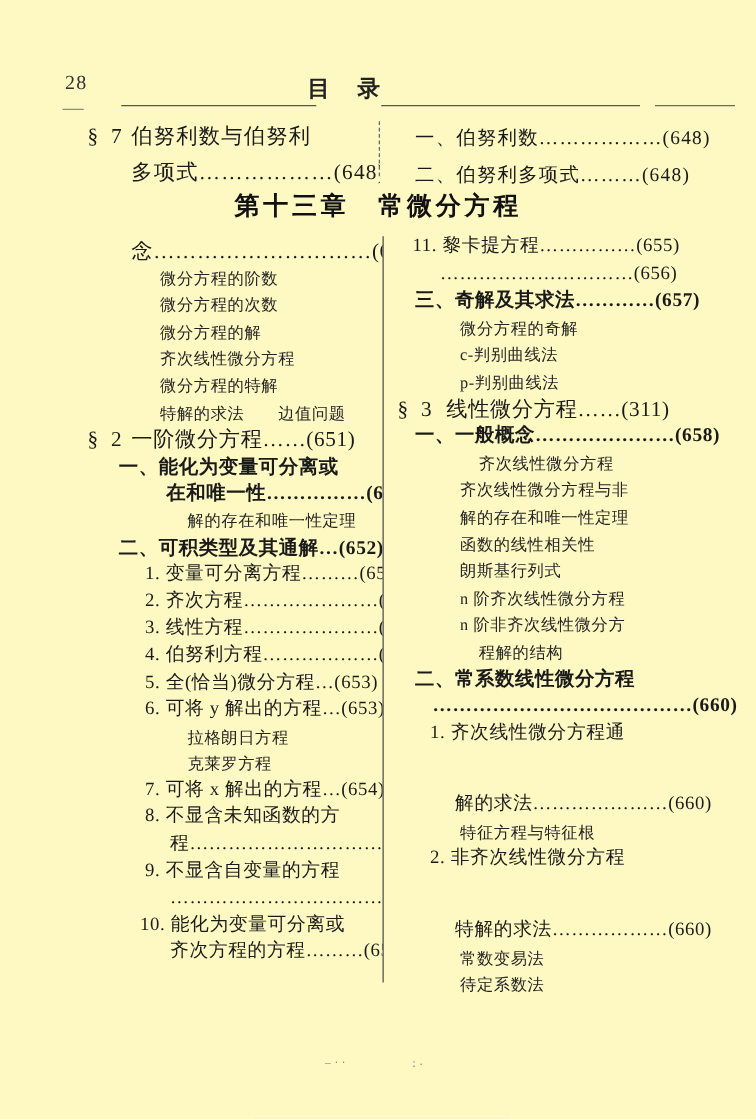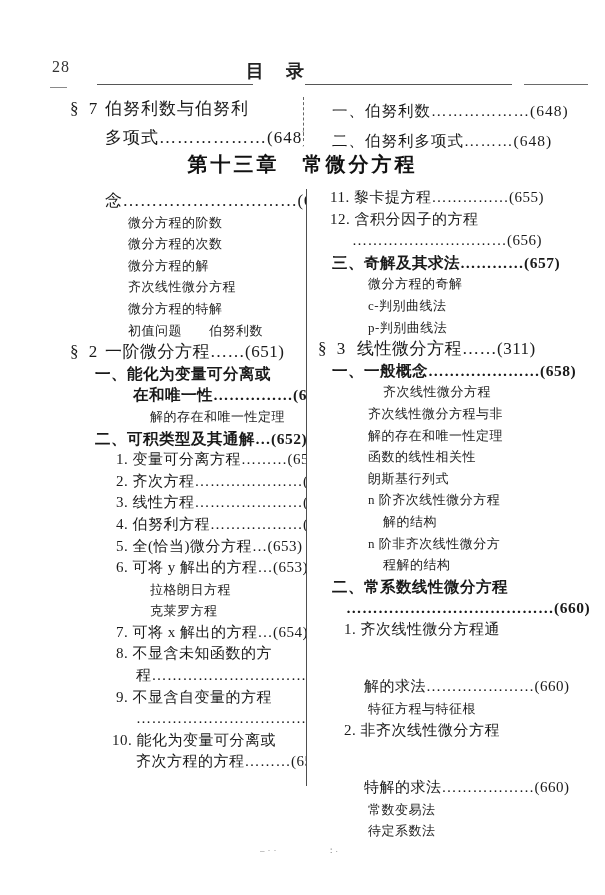--- a/index.html
+++ b/index.html
@@ -1,18 +1,18 @@
 <!DOCTYPE html>
 <html><head>
 <meta charset="utf-8">
 <style>
   html,body{margin:0;padding:0;background:#e8e8e6;}
   .page{
     position:relative;width:605px;height:895px;margin:0 auto;
-    background:#ffffff;color:#1a1a1a;
+    background:#fef9c3;color:#1a1a1a;
     font-family:"Liberation Serif","DejaVu Serif",serif;
     overflow:hidden;
   }
   
   .pagenum{position:absolute;left:52px;top:58px;font-size:16px;letter-spacing:1px;color:#333;}
   .pagenum-dash{position:absolute;left:50px;top:87px;width:17px;border-top:1px solid #8a8a8a;}
   .header-title{position:absolute;left:246px;top:59px;font-size:18px;font-weight:bold;letter-spacing:2px;color:#222;}
   .rule{position:absolute;top:84px;height:0;border-top:1.6px solid #565656;}
   .rule-1{left:97px;width:156px;}
   .rule-2{left:305px;width:207px;}
@@ -90,21 +90,21 @@
   <div class="vdiv-top"></div>
   <div class="vdiv-main"></div>
 
   <div class="col col-left" id="col-left">
       <div class="line seccont">念…………………………(650)</div>
       <div class="line sub">微分方程的阶数</div>
       <div class="line sub">微分方程的次数</div>
       <div class="line sub">微分方程的解</div>
       <div class="line sub">齐次线性微分方程</div>
       <div class="line sub">微分方程的特解</div>
-      <div class="line sub">初值问题　　伯努利数</div>
+      <div class="line sub">特解的求法　　边值问题</div>
       <div class="line sec"><span class="secnum">§ 2</span><span>一阶微分方程……(651)</span></div>
       <div class="line rom">一、能化为变量可分离或</div>
       <div class="line romcont">在和唯一性……………(651)</div>
       <div class="line sub2">解的存在和唯一性定理</div>
       <div class="line rom">二、可积类型及其通解…(652)</div>
       <div class="line num">1. 变量可分离方程………(652)</div>
       <div class="line num">2. 齐次方程…………………(652)</div>
       <div class="line num">3. 线性方程…………………(652)</div>
       <div class="line num">4. 伯努利方程………………(653)</div>
       <div class="line num">5. 全(恰当)微分方程…(653)</div>
@@ -114,35 +114,33 @@
       <div class="line num">7. 可将 x 解出的方程…(654)</div>
       <div class="line num">8. 不显含未知函数的方</div>
       <div class="line numcont">程……………………………(654)</div>
       <div class="line num">9. 不显含自变量的方程</div>
       <div class="line numcont">………………………………(654)</div>
       <div class="line num10">10. 能化为变量可分离或</div>
       <div class="line numcont">齐次方程的方程………(655)</div>
     </div>
   <div class="col col-right" id="col-right">
       <div class="line num2">11. 黎卡提方程……………(655)</div>
-      <div class="line num2">12. 含积分因子的方程</div>
       <div class="line numcont2">…………………………(656)</div>
       <div class="line rom">三、奇解及其求法…………(657)</div>
       <div class="line sub2">微分方程的奇解</div>
       <div class="line sub2">c-判别曲线法</div>
       <div class="line sub2">p-判别曲线法</div>
       <div class="line sec"><span class="secnum">§ 3</span><span>线性微分方程……(311)</span></div>
       <div class="line rom">一、一般概念…………………(658)</div>
       <div class="line subcont">齐次线性微分方程</div>
       <div class="line sub2">齐次线性微分方程与非</div>
       <div class="line sub2">解的存在和唯一性定理</div>
       <div class="line sub2">函数的线性相关性</div>
       <div class="line sub2">朗斯基行列式</div>
       <div class="line sub2">n 阶齐次线性微分方程</div>
-      <div class="line subcont">解的结构</div>
       <div class="line sub2">n 阶非齐次线性微分方</div>
       <div class="line subcont">程解的结构</div>
       <div class="line rom">二、常系数线性微分方程</div>
       <div class="line romcont">…………………………………(660)</div>
       <div class="line num">1. 齐次线性微分方程通</div>
       <div class="line numcont">解的求法…………………(660)</div>
       <div class="line sub2">特征方程与特征根</div>
       <div class="line num">2. 非齐次线性微分方程</div>
       <div class="line numcont">特解的求法………………(660)</div>
       <div class="line sub2">常数变易法</div>

